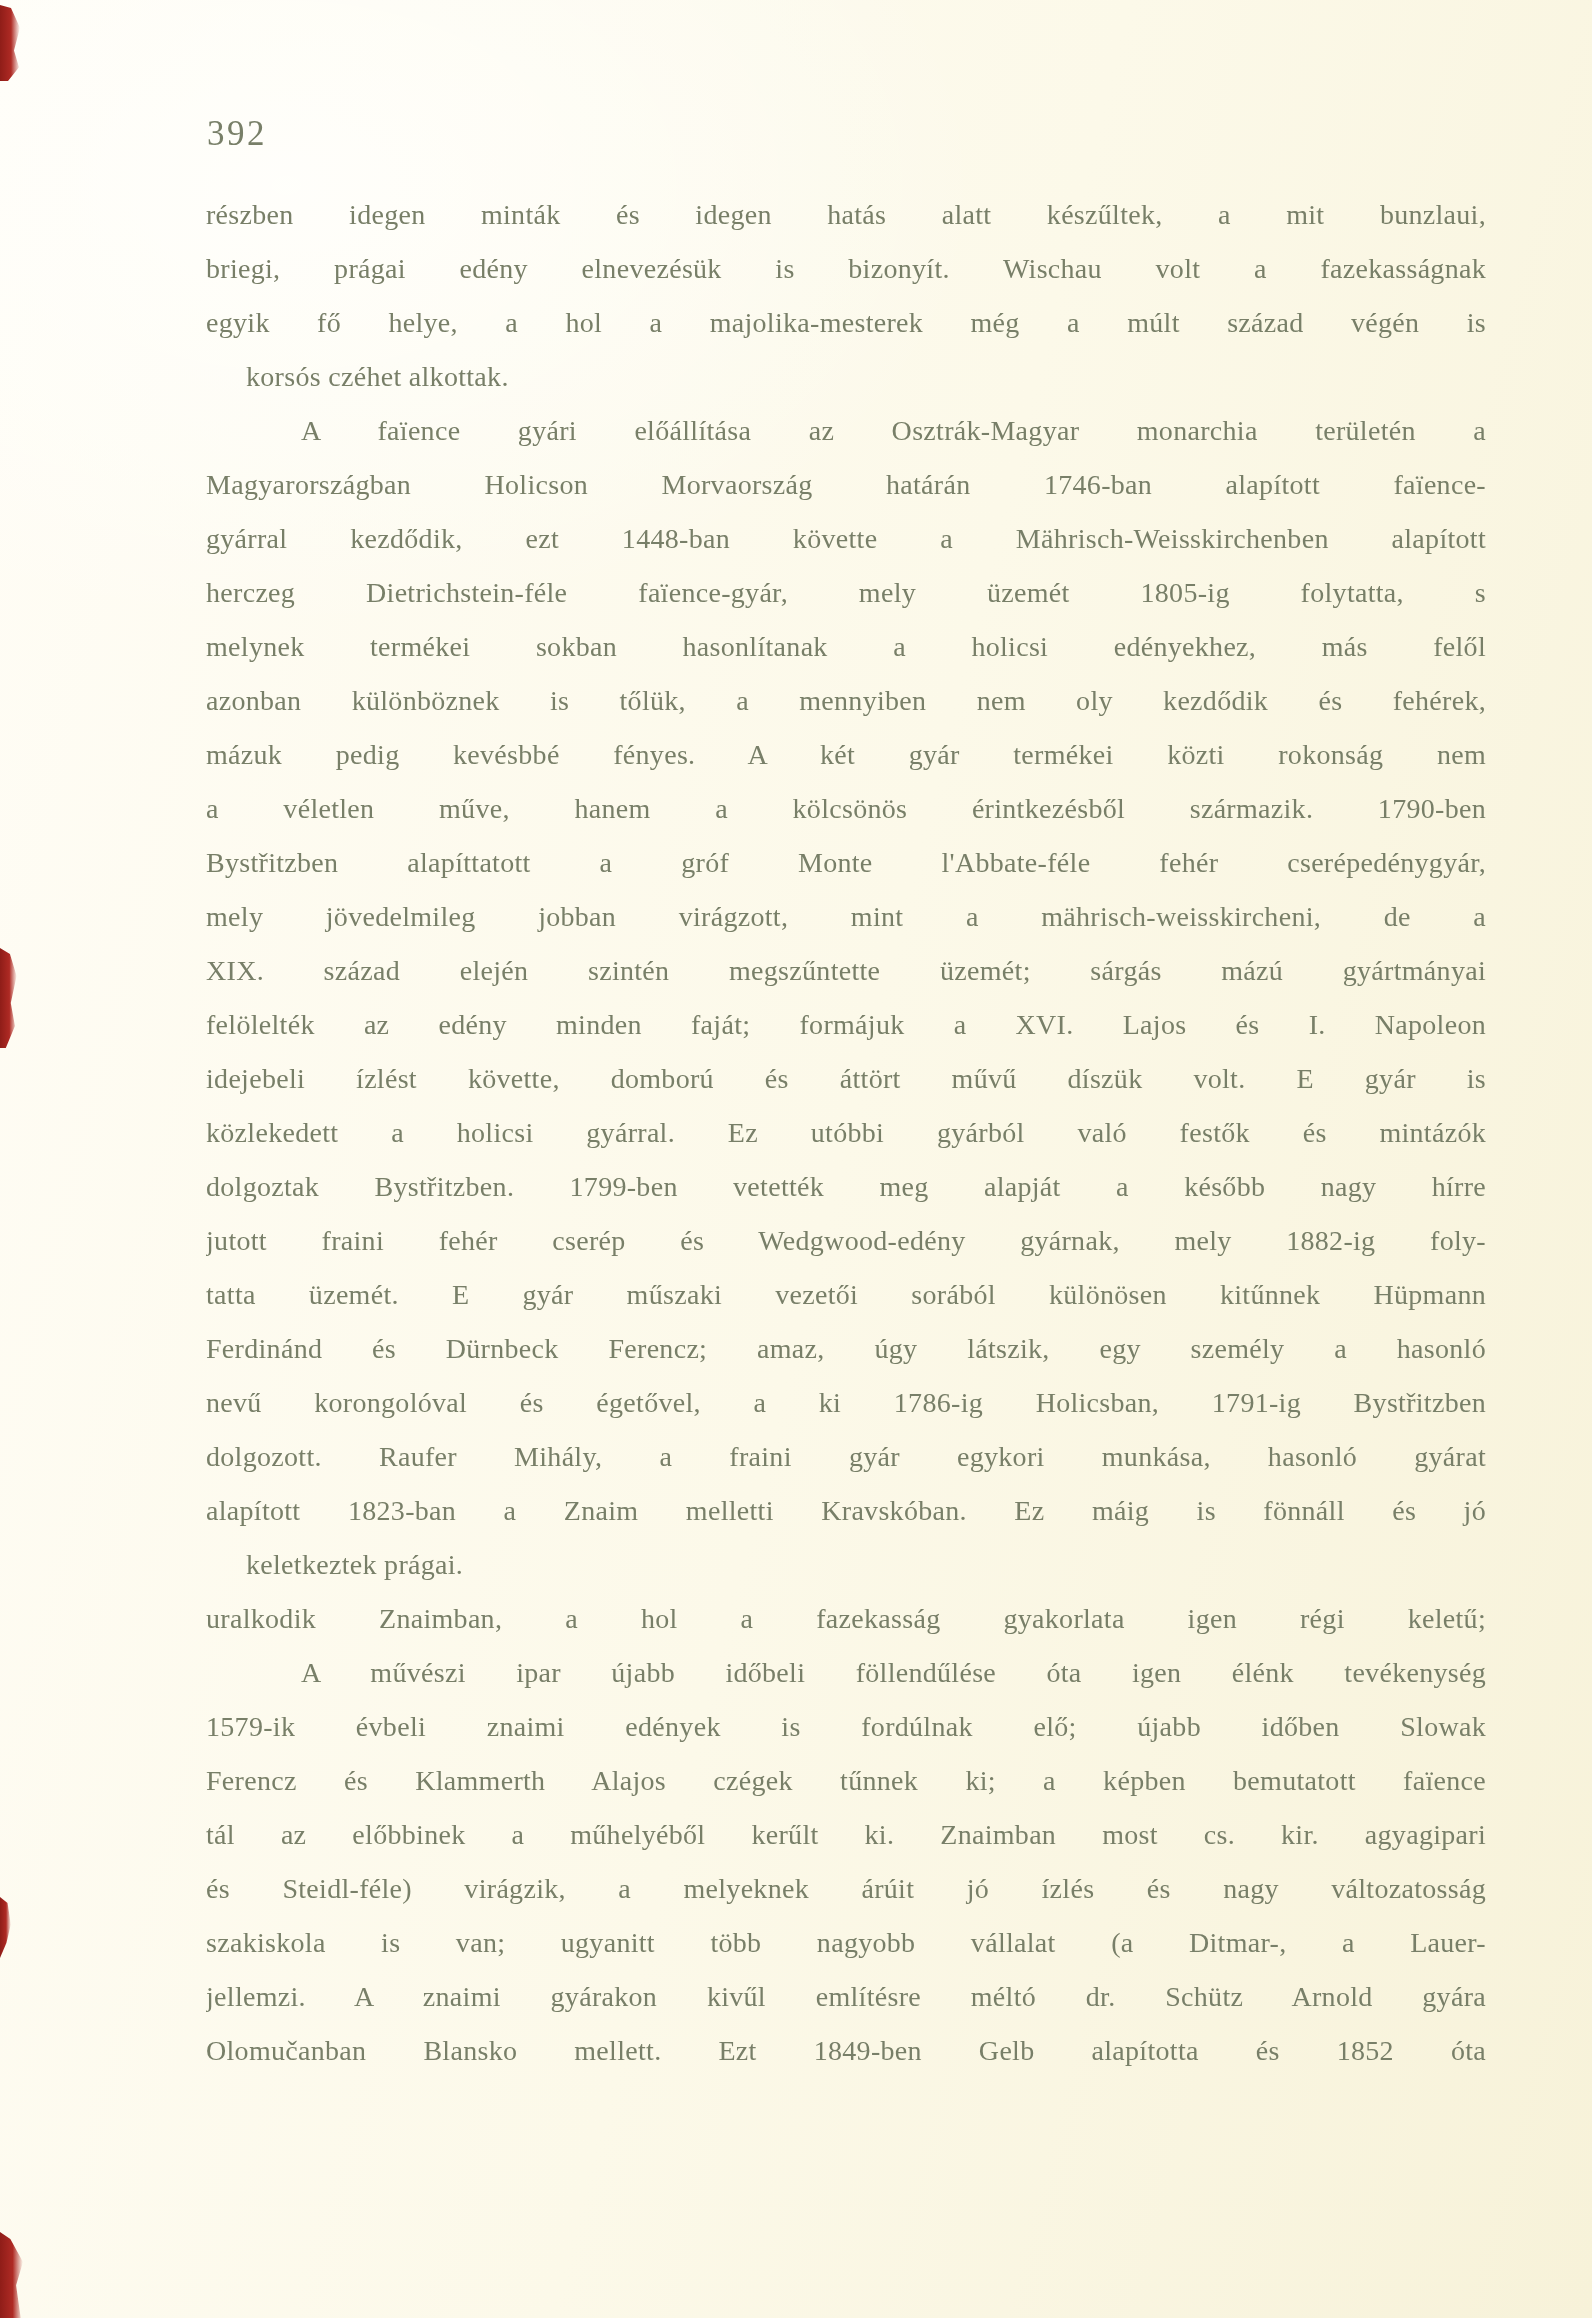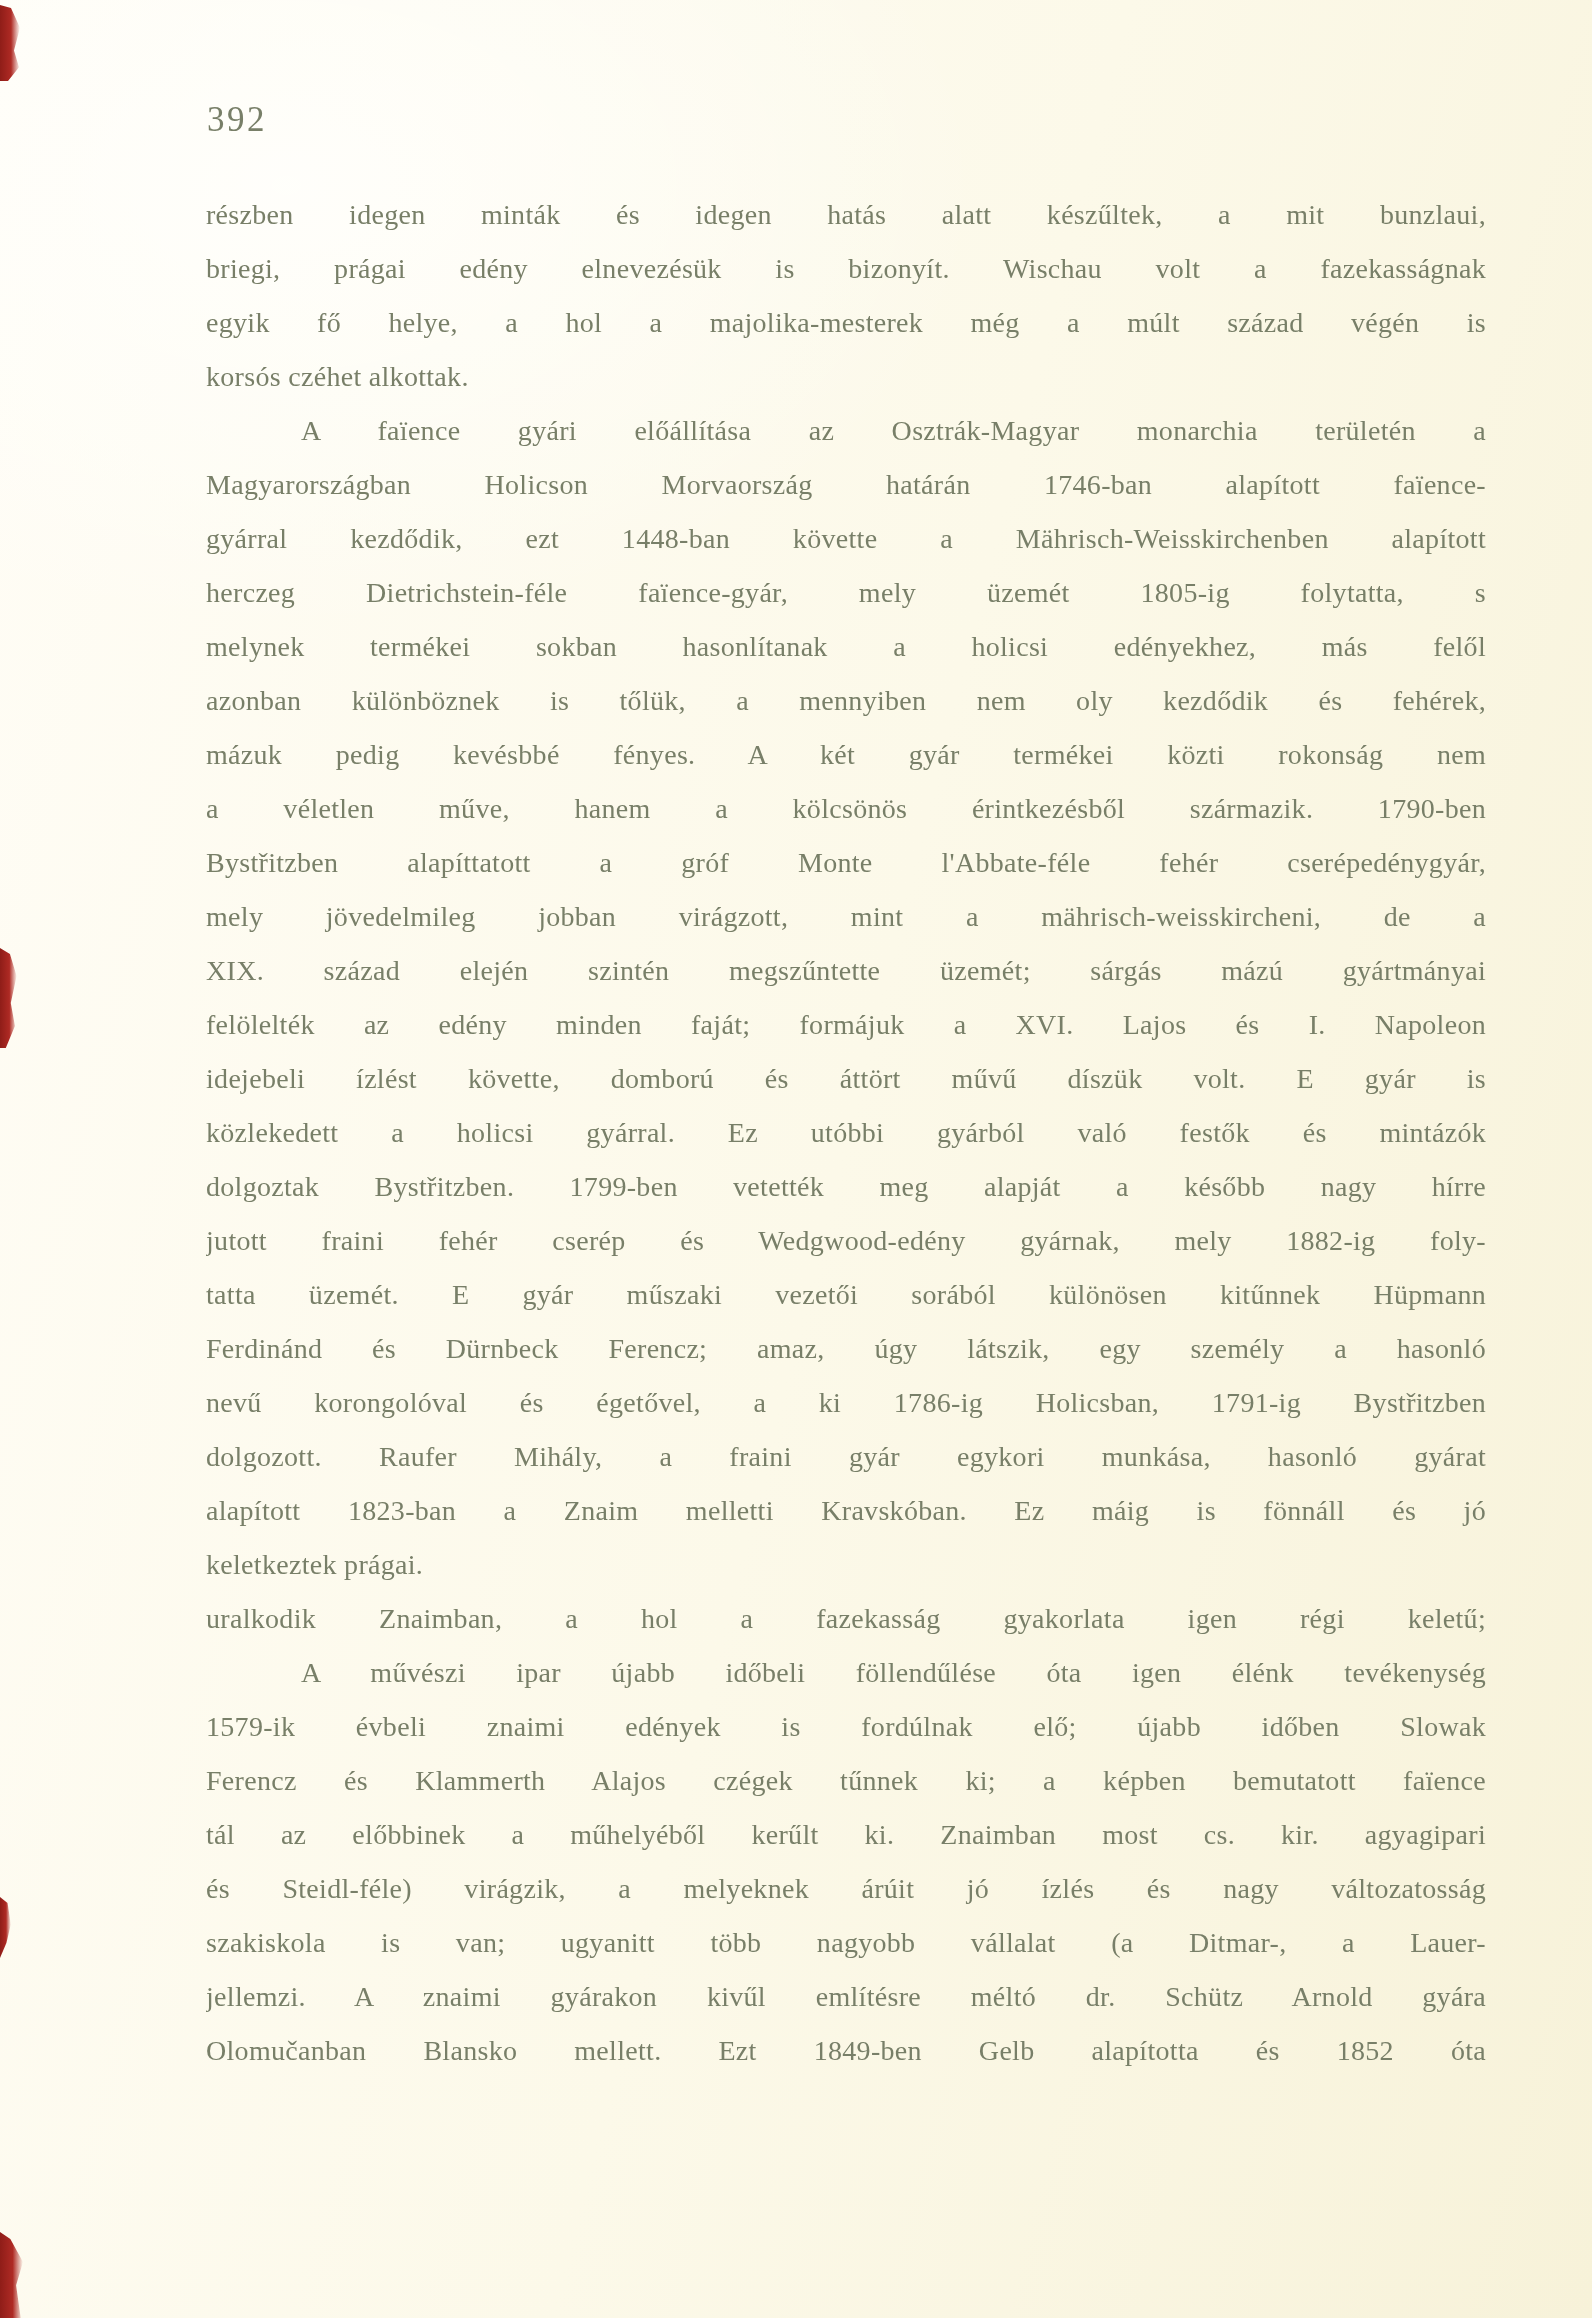--- a/index.html
+++ b/index.html
@@ -13,41 +13,42 @@
   html,body{margin:0;padding:0;}
   body{
     width:1592px;height:2319px;
     position:relative;overflow:hidden;
     background:
       radial-gradient(ellipse 1162px 747px at 18% 8%, rgba(255,255,252,.85), rgba(255,255,252,0) 60%),
       linear-gradient(104deg, var(--paper-top) 0%, var(--paper-mid) 52%, var(--paper-edge) 100%);
     font-family:"Liberation Serif","DejaVu Serif",serif;
   }
   .page-number{
-    position:absolute;left:207px;top:100px;
+    position:absolute;left:207px;top:114px;
     font-size:35px;color:var(--ink);
     letter-spacing:2.5px;
   }
   .text-block{
     position:absolute;left:206px;top:188px;width:1280px;
     font-size:28px;line-height:54px;color:var(--ink);
     letter-spacing:0.3px;
     text-rendering:optimizeLegibility;
   }
   .line{height:54px;white-space:nowrap;}
   .line.just{
     white-space:normal;
     text-align:justify;
     text-align-last:justify;
     overflow:hidden;
   }
   .line.natural{
     white-space:normal;
     text-align:left;
     text-align-last:left;
+    margin-left:40px;
   }
   .line.indent{padding-left:95px;}
   
   .edge-stain{
     position:absolute;left:0;
     background:linear-gradient(90deg, var(--stain-dark) 0%, var(--stain) 55%, rgba(174,42,36,0) 100%);
   }
   .stain-1{top:5px;height:76px;width:20px;clip-path:polygon(0 0,55% 4%,100% 30%,70% 60%,95% 82%,40% 100%,0 100%);}
   .stain-2{top:948px;height:100px;width:16.6px;clip-path:polygon(0 0,60% 6%,100% 28%,65% 55%,90% 78%,35% 100%,0 100%);}
   .stain-3{top:1897px;height:61px;width:10.8px;clip-path:polygon(0 0,70% 10%,100% 45%,60% 75%,0 100%);}

